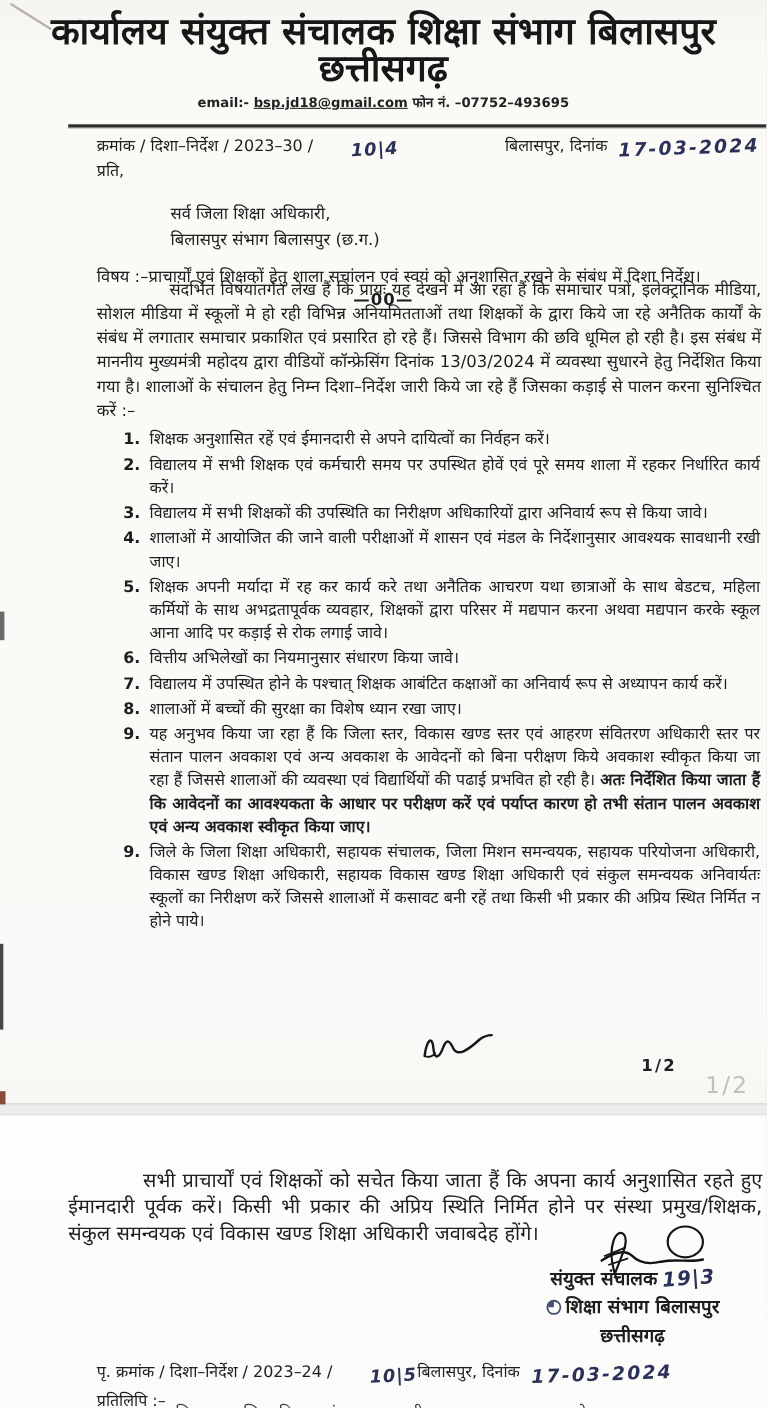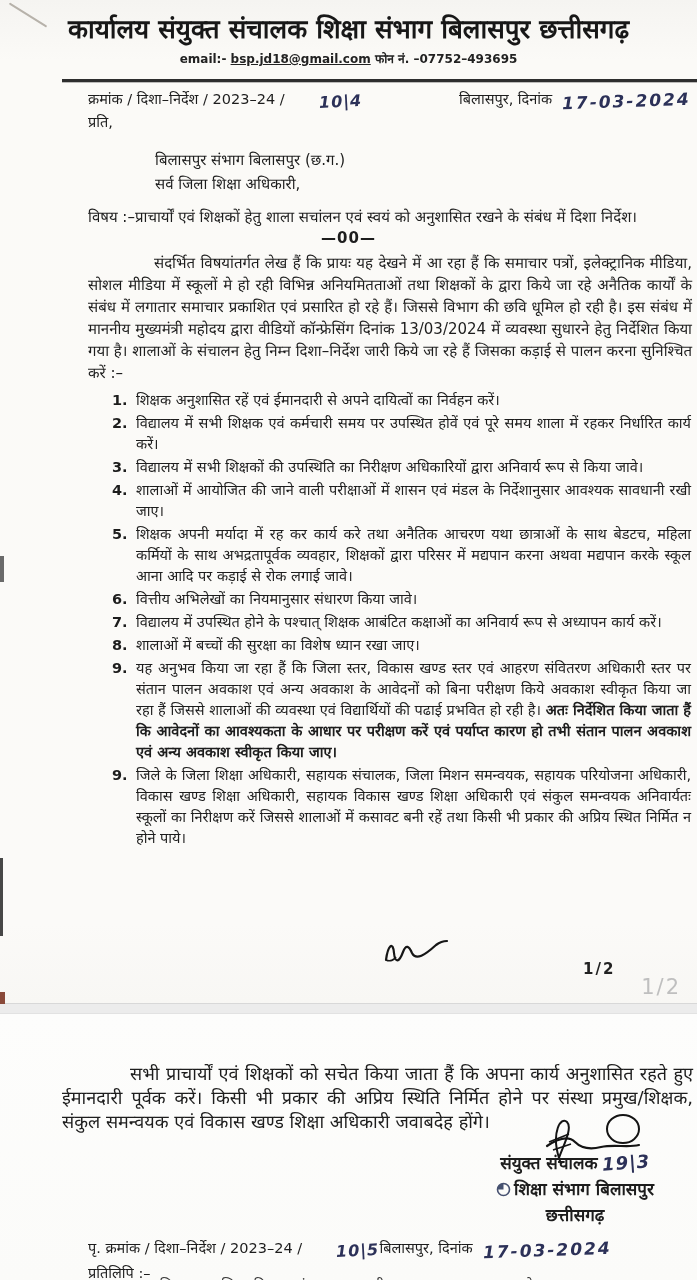--- a/index.html
+++ b/index.html
@@ -17,21 +17,21 @@
   .page2 {
     top:1014px; height:266px;
     background:linear-gradient(180deg,#fdfdfc 0%, #fbfbf9 100%);
   }
   .page-gap {
     position:absolute; left:0; top:1003px; width:697px; height:11px;
     background:#ececec; border-top:1px solid #d8d8d8; border-bottom:1px solid #e2e2e2;
   }
   
   .title {
-    margin-top:12px; text-align:center; font-size:26px; font-weight:bold;
+    margin-top:12px; text-align:center; font-size:34px; font-weight:bold;
     color:#171717; letter-spacing:0px; line-height:34px;
   }
   .email-line {
     margin-top:4px; text-align:center; font-size:12px; font-weight:bold; color:#222;
   }
   .email-line .email { text-decoration:underline; }
   .head-rule {
     margin:12px 0 0 62px; width:635px; height:0;
     border-top:3px solid #2e2e2e; box-shadow:0 1px 0 rgba(0,0,0,.25);
   }
@@ -111,31 +111,31 @@
 
     <div class="email-line">
       <span>email:-</span>
       <span class="email">bsp.jd18@gmail.com</span>
       <span>फोन नं. –07752–493695</span>
     </div>
 
     <div class="head-rule"></div>
 
     <div class="ref-row">
-      <span>क्रमांक / दिशा–निर्देश / 2023–24 /</span>
+      <span>क्रमांक / दिशा–निर्देश / 2023–30 /</span>
       <span class="hw hw-num">10|4</span>
       <span class="spacer"></span>
       <span>बिलासपुर, दिनांक</span>
       <span class="hw hw-date">17-03-2024</span>
     </div>
     <div class="prati">प्रति,</div>
 
     <div class="addr">
+      <div>सर्व जिला शिक्षा अधिकारी,</div>
       <div>बिलासपुर संभाग बिलासपुर (छ.ग.)</div>
-      <div>सर्व जिला शिक्षा अधिकारी,</div>
     </div>
 
     <div class="subject">
       <span class="sub-label">विषय :–</span>
       <span class="sub-text">प्राचार्यों एवं शिक्षकों हेतु शाला सचांलन  एवं स्वयं को अनुशासित रखने के संबंध में दिशा निर्देश।</span>
     </div>
 
     <div class="separator">—00—</div>
 
     <div class="body-para">संदर्भित विषयांतर्गत लेख हैं कि प्रायः यह देखने में आ रहा हैं कि समाचार पत्रों, इलेक्ट्रानिक मीडिया, सोशल मीडिया  में स्कूलों मे हो रही विभिन्न अनियमितताओं तथा शिक्षकों के द्वारा किये जा रहे अनैतिक कार्यों के संबंध में लगातार समाचार प्रकाशित एवं प्रसारित हो रहे हैं। जिससे विभाग की छवि धूमिल हो रही है। इस संबंध में माननीय मुख्यमंत्री महोदय द्वारा वीडियों कॉन्फ्रेसिंग दिनांक 13/03/2024 में व्यवस्था सुधारने हेतु निर्देशित किया गया है। शालाओं के संचालन हेतु निम्न दिशा–निर्देश जारी किये जा रहे हैं जिसका कड़ाई से पालन करना सुनिश्चित करें :–</div>

